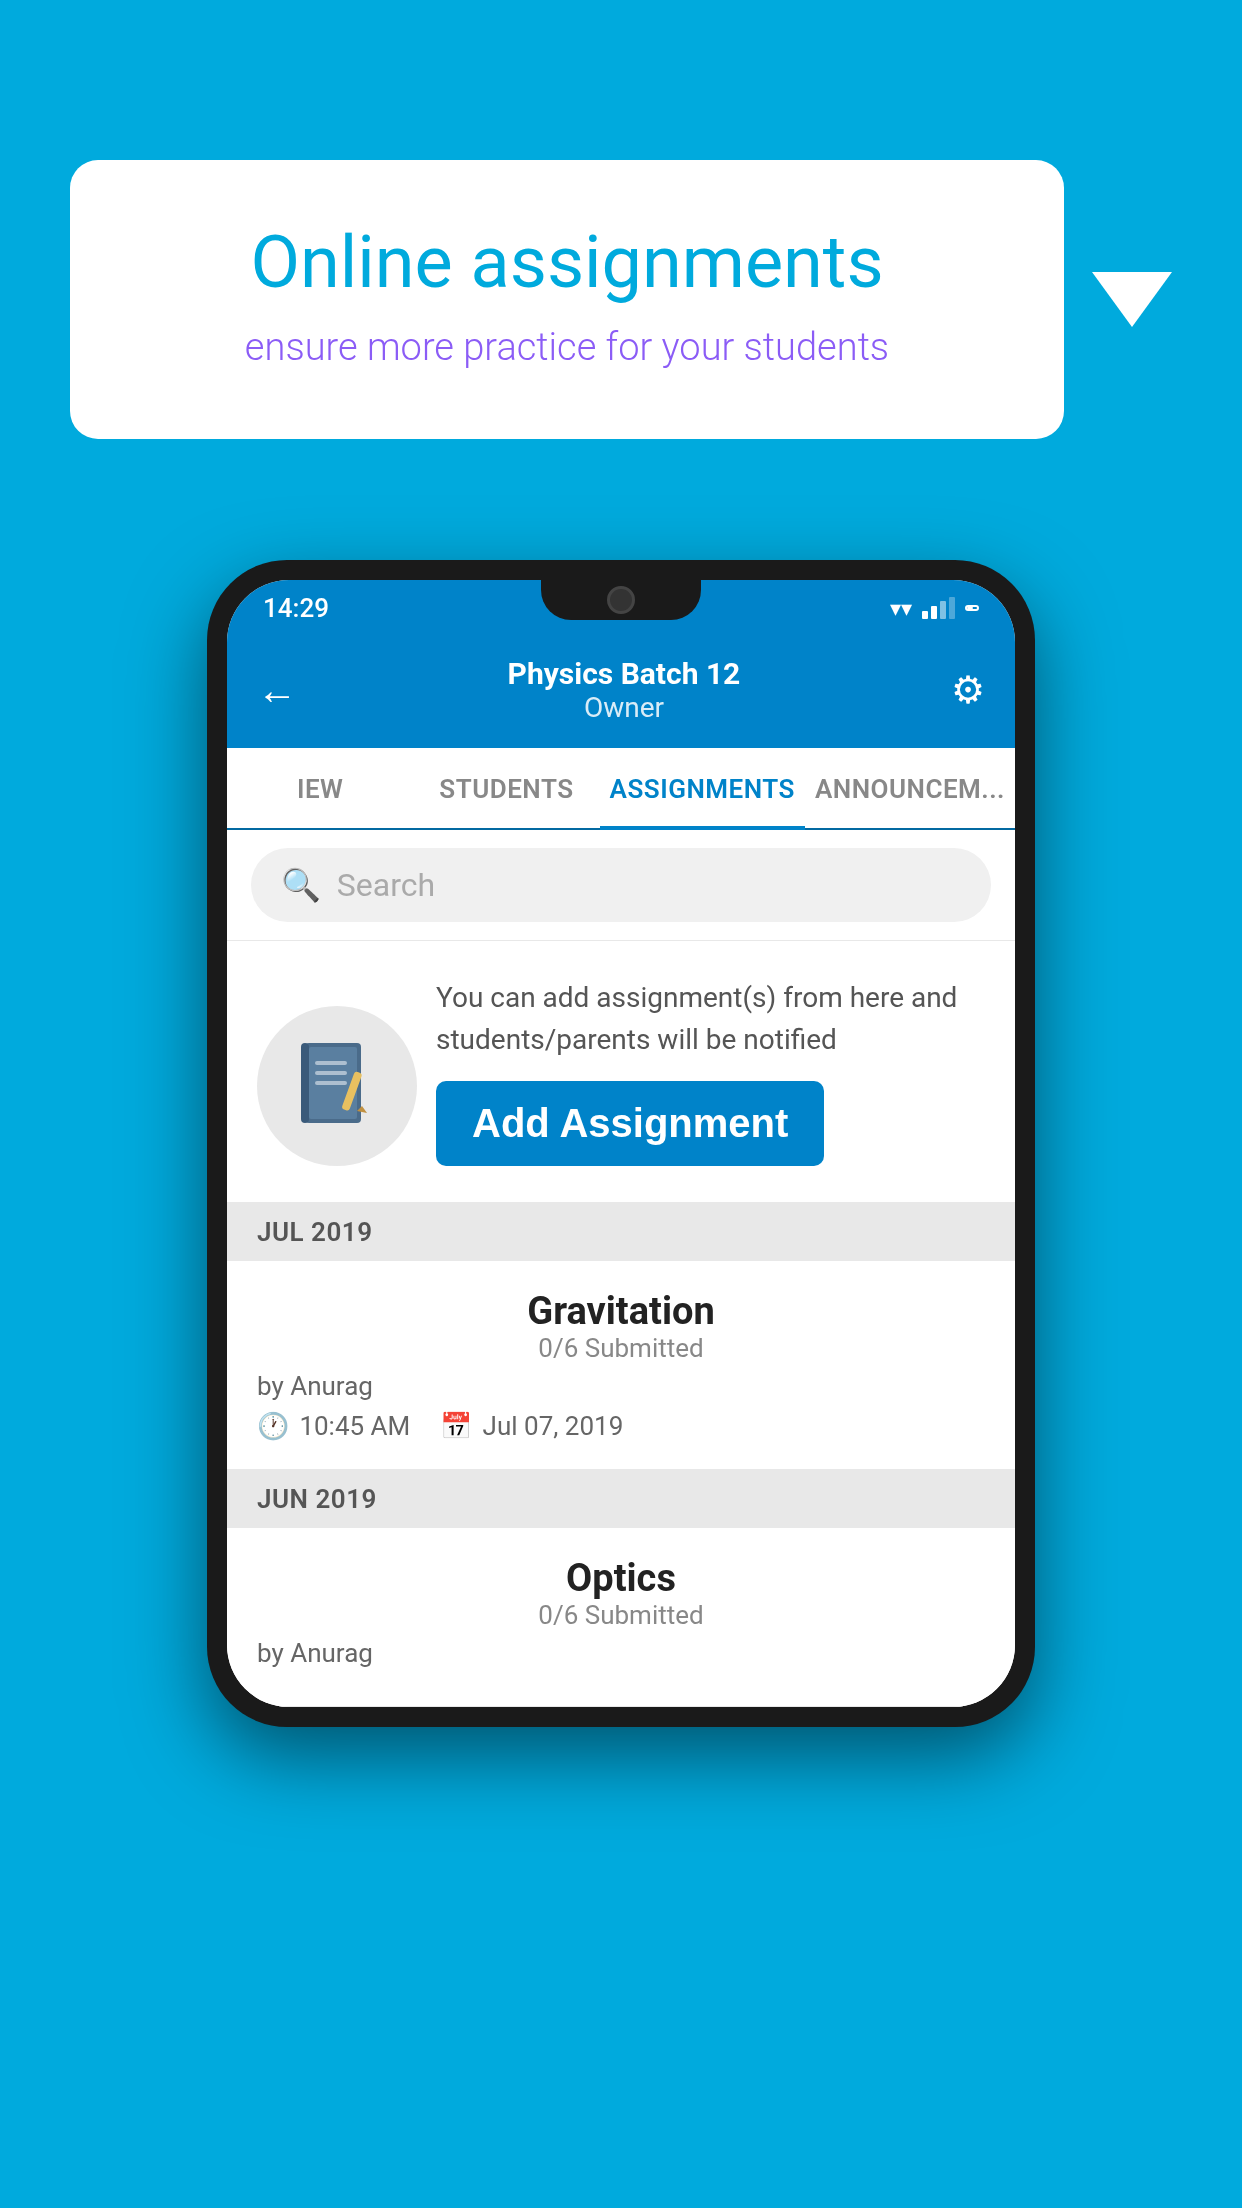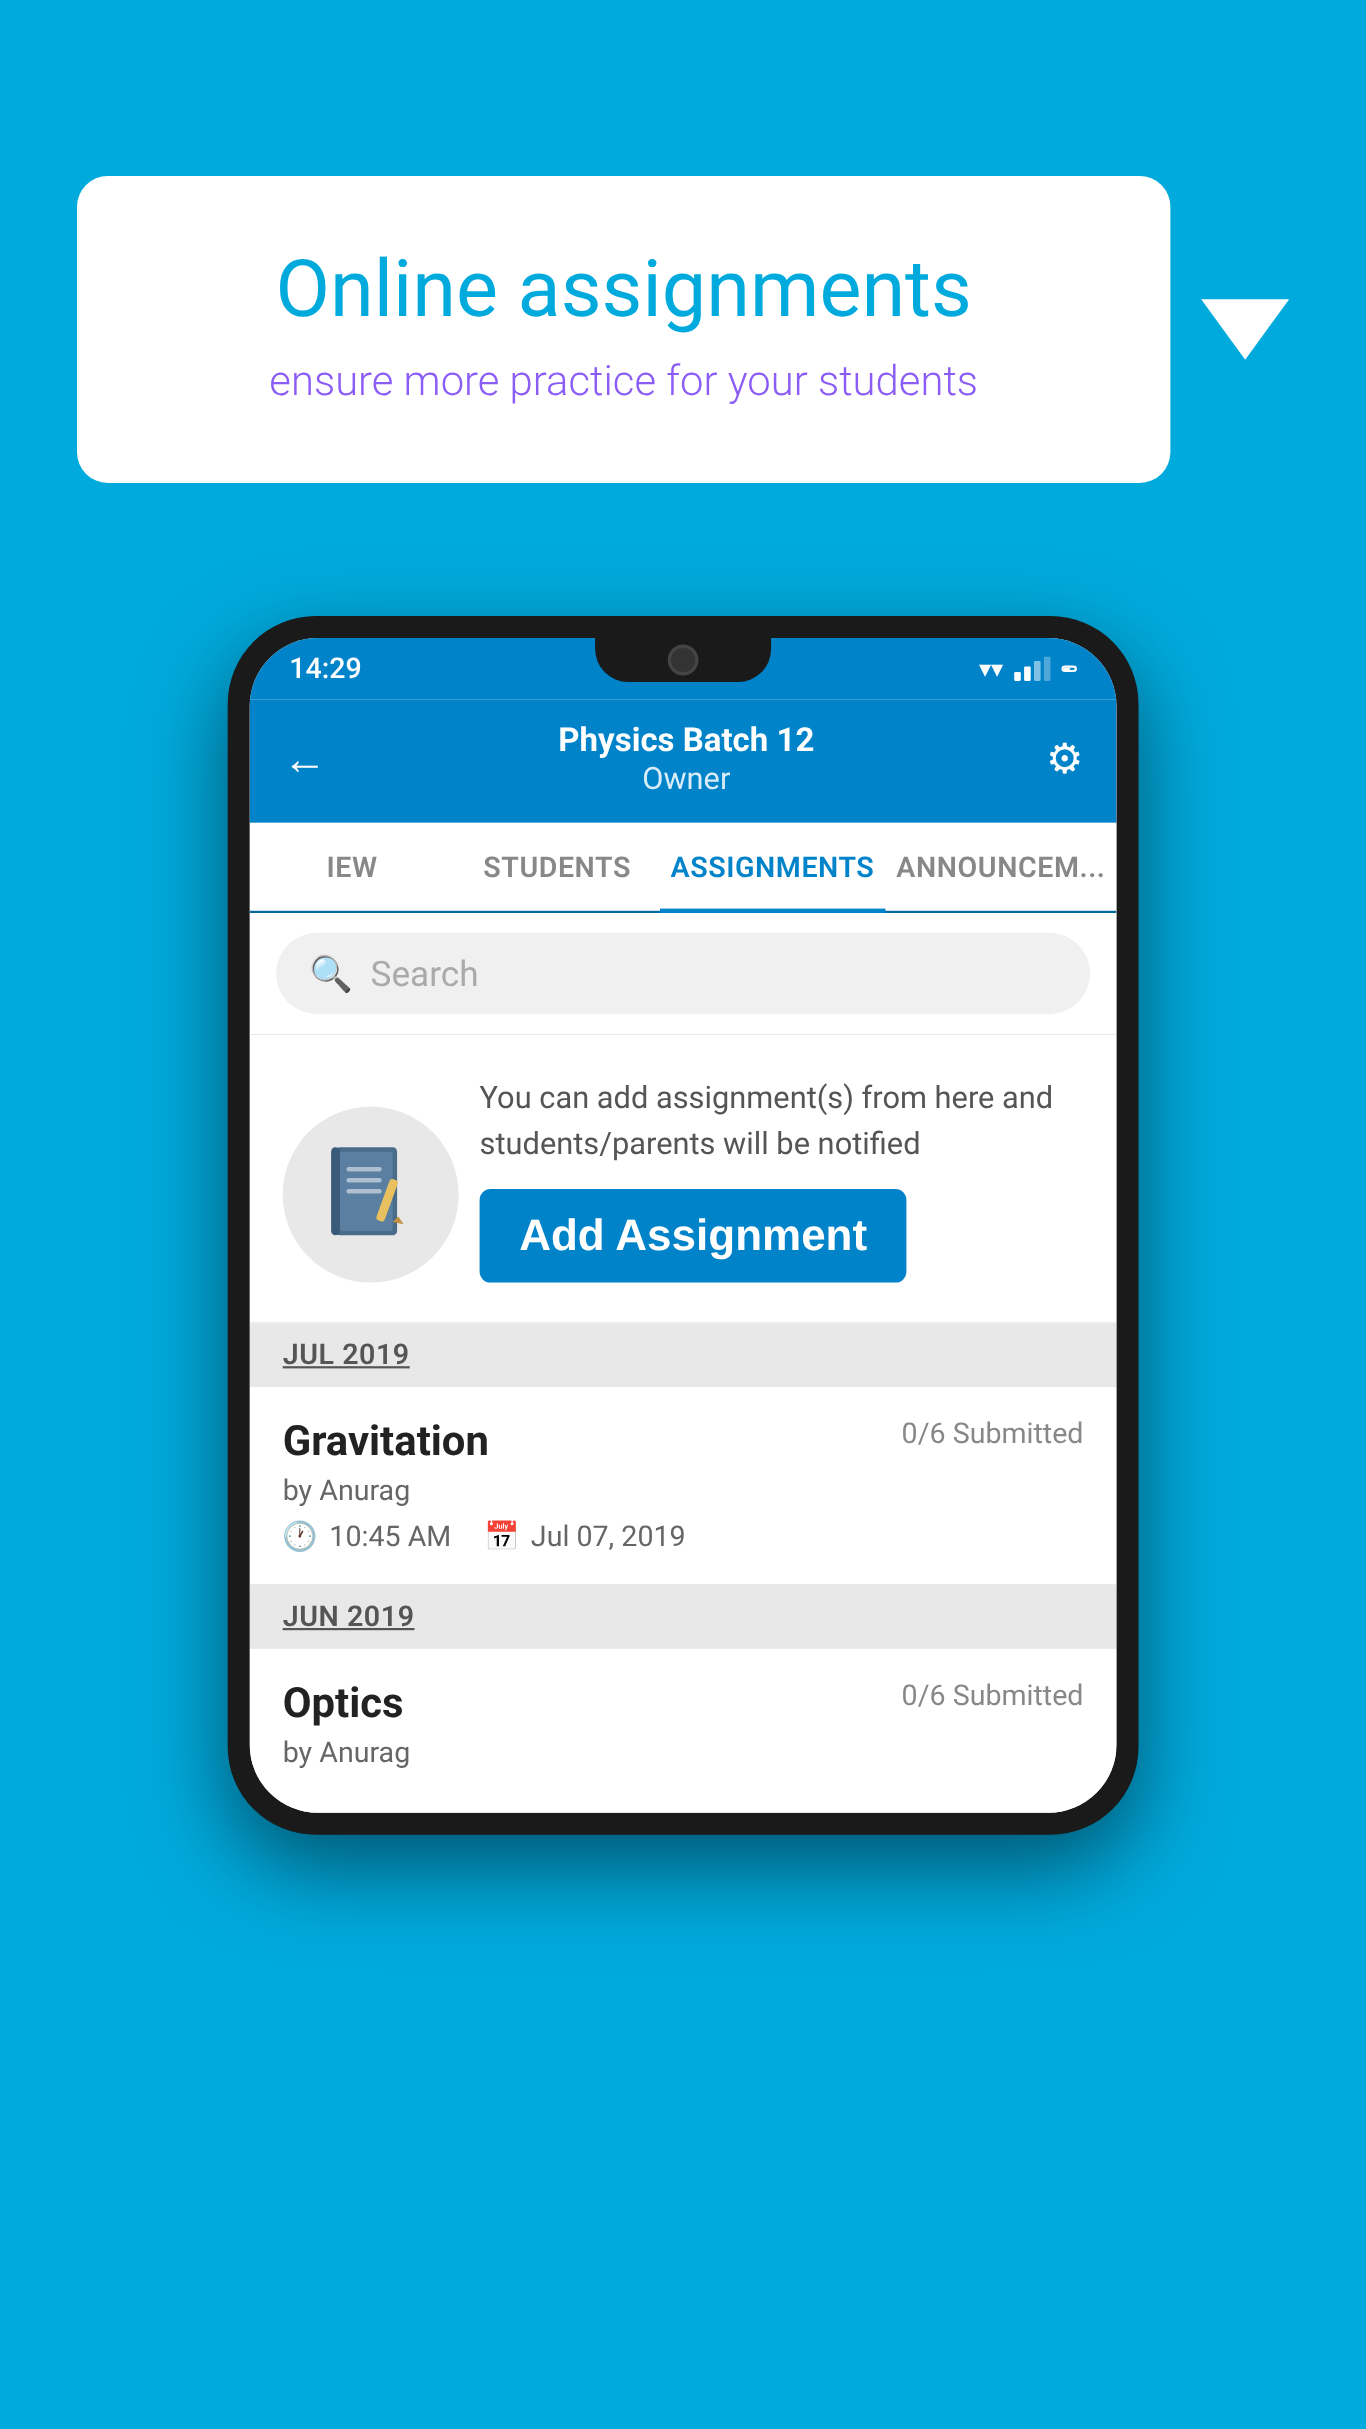--- a/index.html
+++ b/index.html
@@ -274,35 +274,35 @@
     }
 
     
     .section-header {
       background: #e8e8e8;
       padding: 14px 30px;
       font-size: 26px;
       font-weight: 600;
       color: #555;
       letter-spacing: 0.5px;
-      text-decoration: underline;
     }
 
     
     .assignment-item {
       background: #fff;
       padding: 28px 30px;
       border-bottom: 1px solid #e8e8e8;
     }
 
     .assignment-top-row {
       display: flex;
       justify-content: space-between;
-      align-items: flex-start;
+      align-items: center;
       margin-bottom: 8px;
+      flex-direction: column;
     }
 
     .assignment-name {
       font-size: 38px;
       font-weight: 700;
       color: #222;
     }
 
     .assignment-submitted {
       font-size: 26px;

